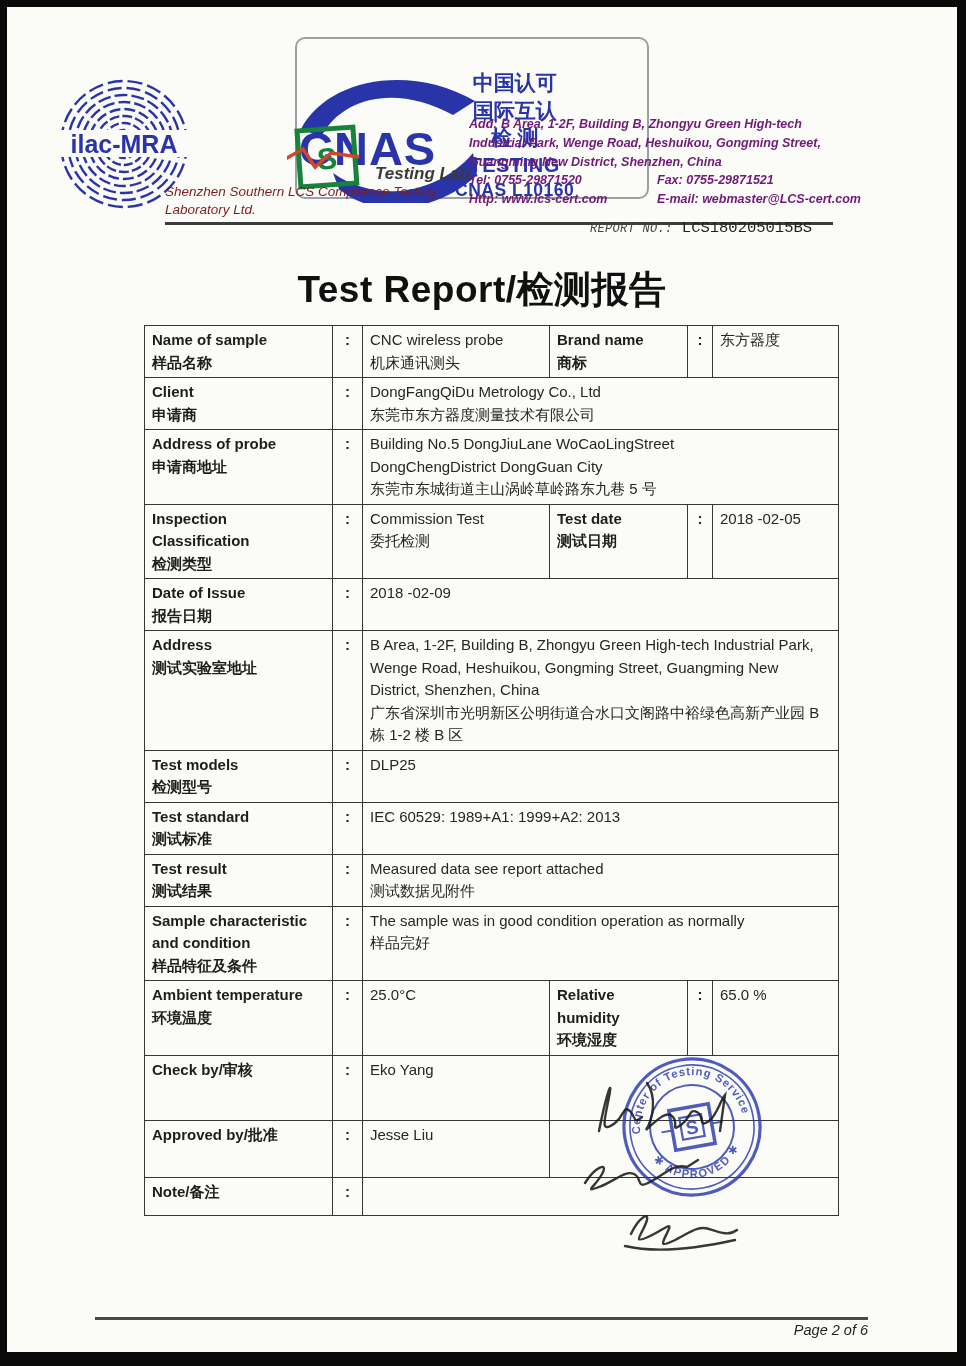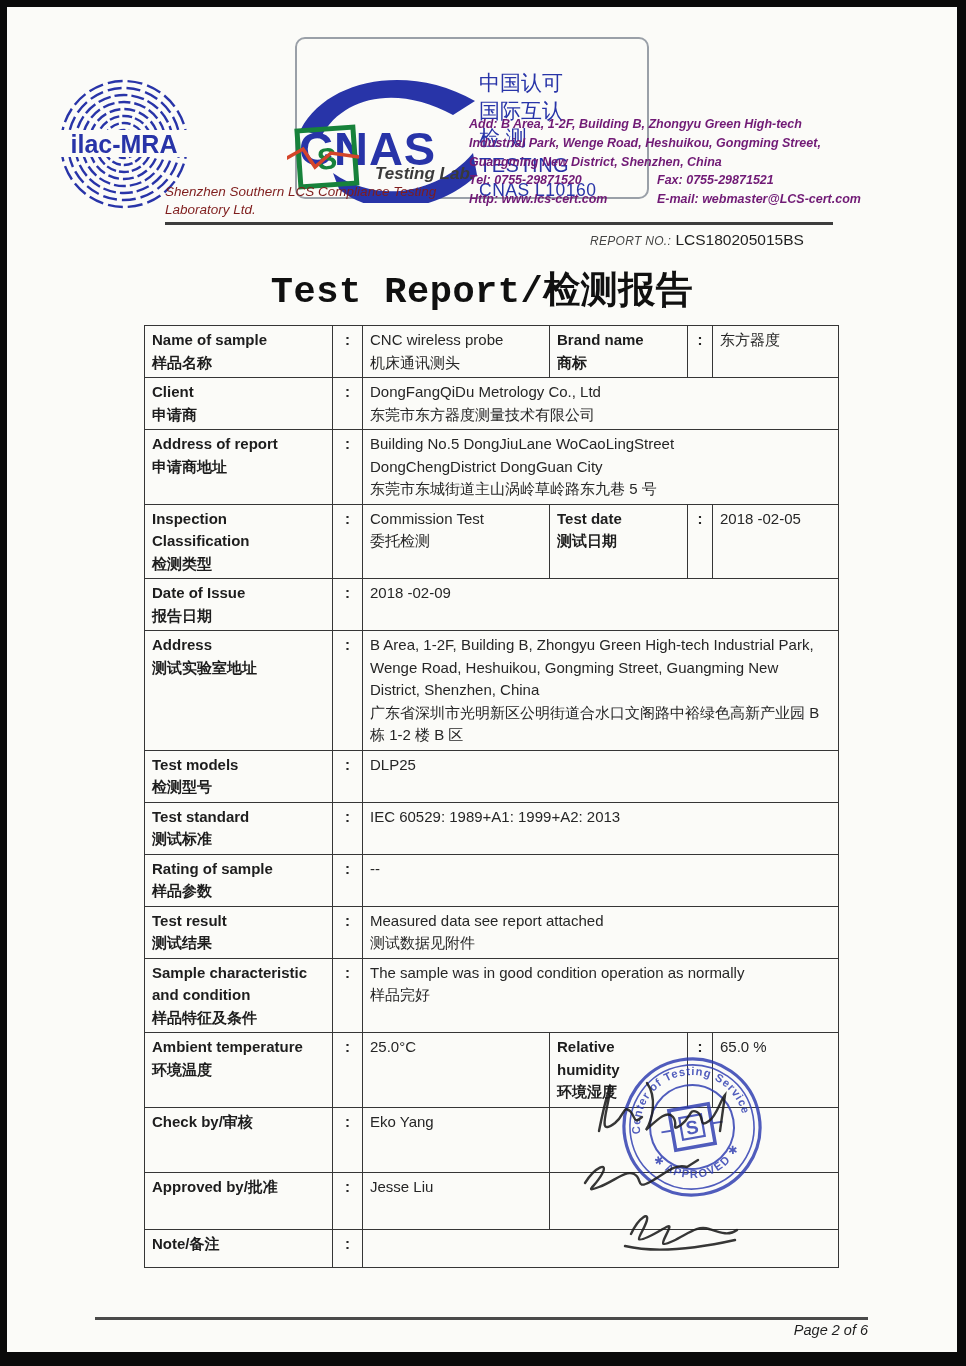--- a/index.html
+++ b/index.html
@@ -4,38 +4,38 @@
 <style>
   html,body{margin:0;padding:0;background:#555;}
   .scan{position:relative;width:966px;height:1366px;background:#0a0a0a;margin:0 auto;
         font-family:"Liberation Sans","DejaVu Sans",sans-serif;color:#222;}
   .page{position:absolute;left:7px;top:7px;width:950px;height:1345px;background:#fbfbf8;overflow:hidden;}
   .abs{position:absolute;}
 
   
   .sticker-border{position:absolute;left:288px;top:30px;width:350px;height:158px;
                   border:2px solid #9aa0a8;border-radius:10px;}
-  .accred{position:absolute;left:472px;top:62px;line-height:1.32;font-weight:normal;
-          color:#2834a8;font-size:21px;}
+  .accred{position:absolute;left:448px;top:62px;line-height:1.32;font-weight:bold;
+          color:#2834a8;font-size:21px;text-align:center;}
   .accred .en{font-size:20px;letter-spacing:.5px;}
   .accred .cert{font-size:17.5px;letter-spacing:.5px;}
   .tl-caption{position:absolute;left:368px;top:157px;font-size:17px;font-weight:bold;
               font-style:italic;color:#3a3a3a;}
   .lab-name{position:absolute;left:158px;top:176px;width:330px;font-size:13.5px;
             font-weight:normal;font-style:italic;color:#7f1d1d;line-height:1.35;}
   .addr{position:absolute;left:462px;top:108px;width:392px;font-size:12.5px;font-weight:bold;
         font-style:italic;color:#701a75;line-height:1.5;}
   .addr .pair{display:flex;}
   .addr .pair span:first-child{width:188px;}
   .hdr-rule{position:absolute;left:158px;top:215px;width:668px;height:2.5px;background:#3d3d3d;}
 
-  .report-no{position:absolute;left:583px;top:224px;font-size:15.5px;color:#1f1f1f;}
+  .report-no{position:absolute;left:583px;top:212px;font-size:15.5px;color:#1f1f1f;font-family:Liberation Mono, monospace;}
   .report-no .lbl{font-style:italic;font-size:12px;color:#444;letter-spacing:.3px;}
   .doc-title{position:absolute;left:0;top:258px;width:100%;text-align:center;
-             font-size:37px;font-weight:bold;color:#101010;letter-spacing:.5px;font-family:Liberation Mono, monospace;}
+             font-size:37px;font-weight:bold;color:#101010;letter-spacing:.5px;}
 
   
   table.rpt{position:absolute;left:137px;top:318px;border-collapse:collapse;table-layout:fixed;
             width:694px;font-size:15px;color:#262626;}
   table.rpt td{border:1.6px solid #363636;vertical-align:top;padding:3px 7px;line-height:1.5;
                overflow:hidden;}
   td.lb{font-weight:bold;color:#1d1d1d;}
   td.cl{font-weight:bold;text-align:center;padding-left:2px;padding-right:2px;}
   .cn{font-weight:normal;}
   td.lb .cn{font-weight:bold;}
@@ -158,21 +158,21 @@
             </td>
         <td class="cl">:</td>
         <td colspan="4">
           <div>DongFangQiDu Metrology Co., Ltd</div>
           <div class="cn">东莞市东方器度测量技术有限公司</div>
             </td>
       </tr>
 
       <tr style="height:66px">
         <td class="lb">
-          <div>Address of report</div>
+          <div>Address of probe</div>
           <div class="cn">申请商地址</div>
             </td>
         <td class="cl">:</td>
         <td colspan="4">
           <div class="w340">Building No.5 DongJiuLane WoCaoLingStreet DongChengDistrict DongGuan City</div>
           <div class="cn">东莞市东城街道主山涡岭草岭路东九巷 5 号</div>
             </td>
       </tr>
 
       <tr style="height:65px">
@@ -226,28 +226,20 @@
 
       <tr style="height:44px">
         <td class="lb">
           <div>Test standard</div>
           <div class="cn">测试标准</div>
             </td>
         <td class="cl">:</td>
         <td colspan="4">IEC 60529: 1989+A1: 1999+A2: 2013</td>
       </tr>
 
-      <tr style="height:46px">
-        <td class="lb">
-          <div>Rating of sample</div>
-          <div class="cn">样品参数</div>
-            </td>
-        <td class="cl">:</td>
-        <td colspan="4">--</td>
-      </tr>
 
       <tr style="height:45px">
         <td class="lb">
           <div>Test result</div>
           <div class="cn">测试结果</div>
             </td>
         <td class="cl">:</td>
         <td colspan="4">
           <div>Measured data see report attached</div>
           <div class="cn">测试数据见附件</div>

